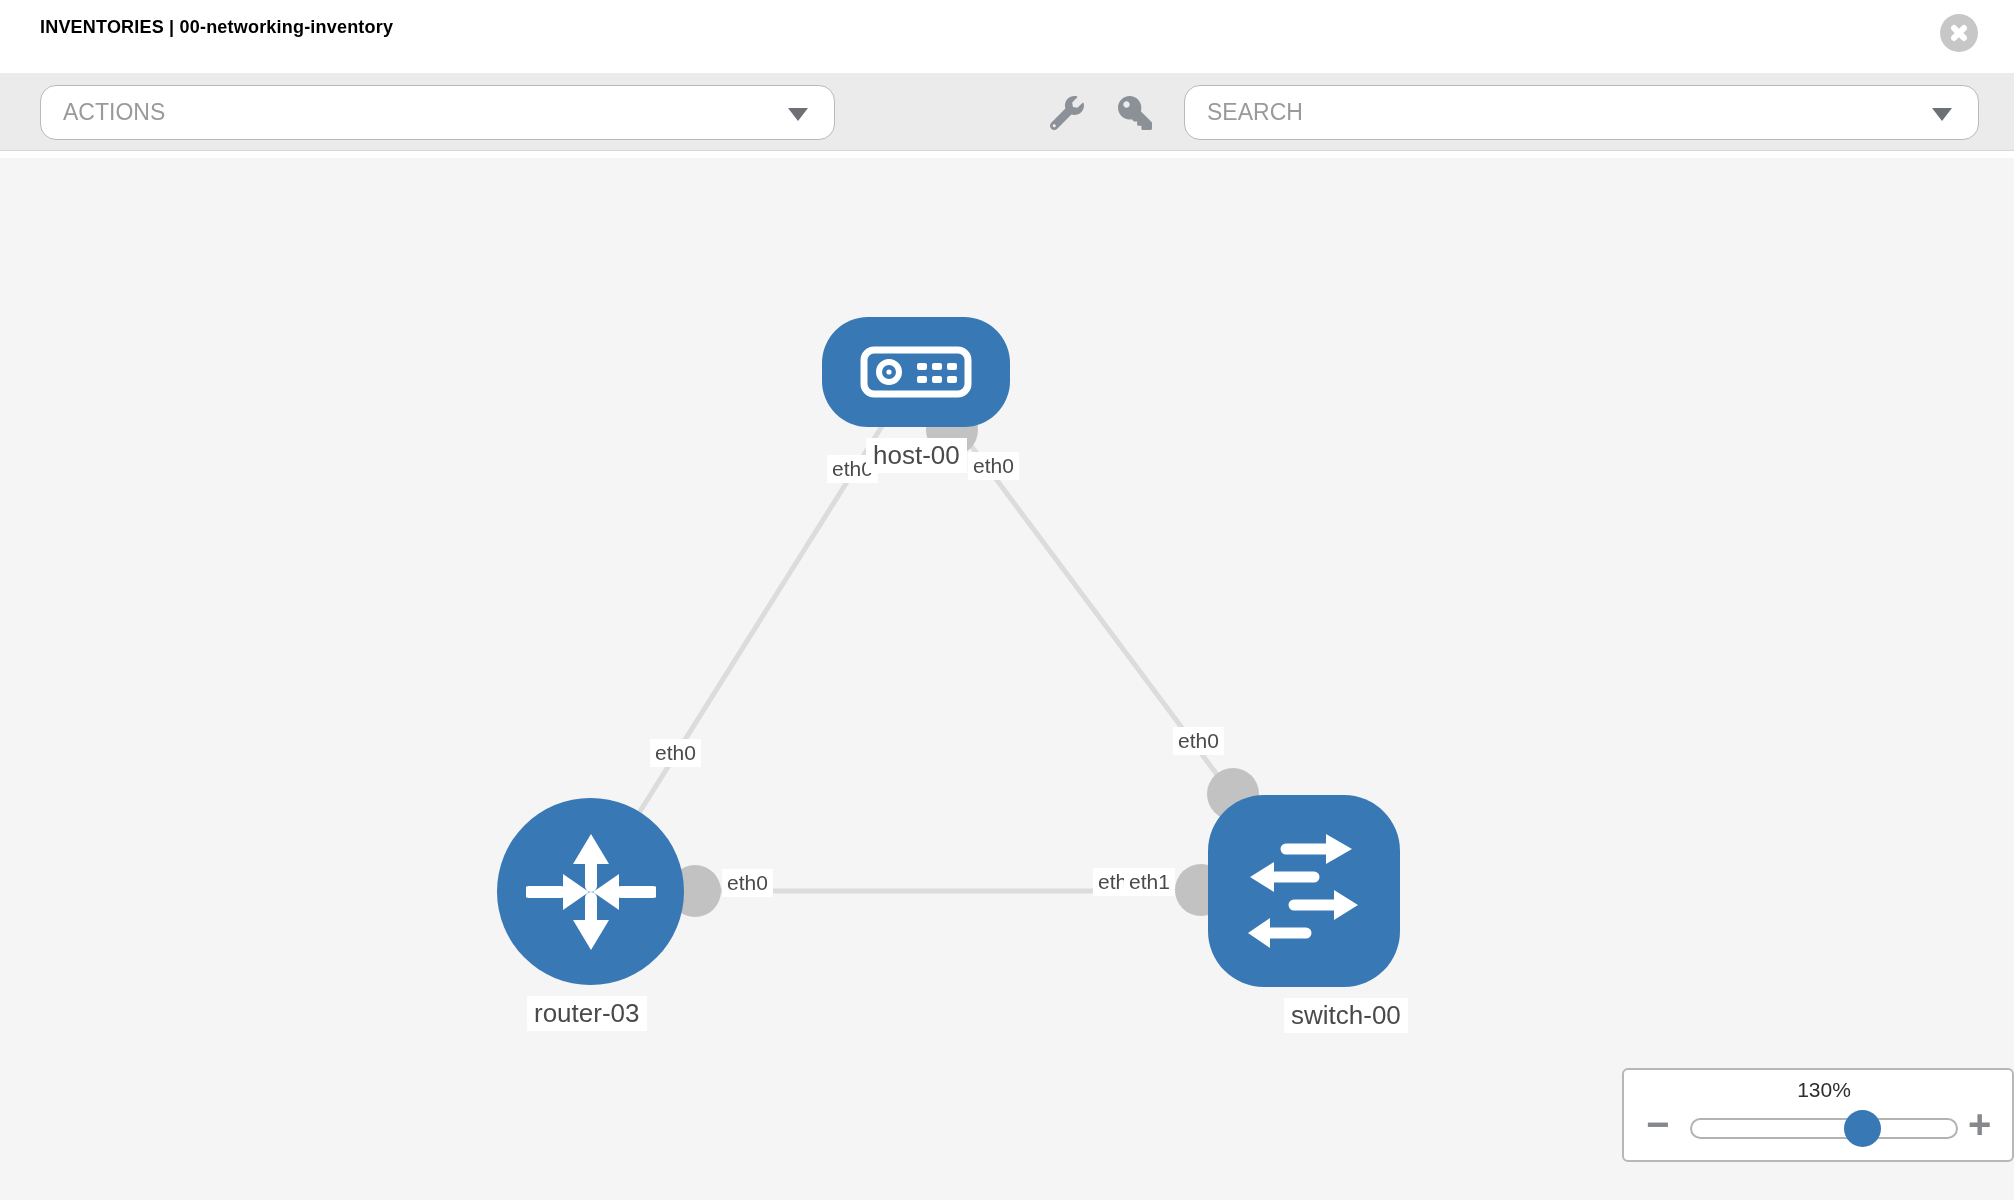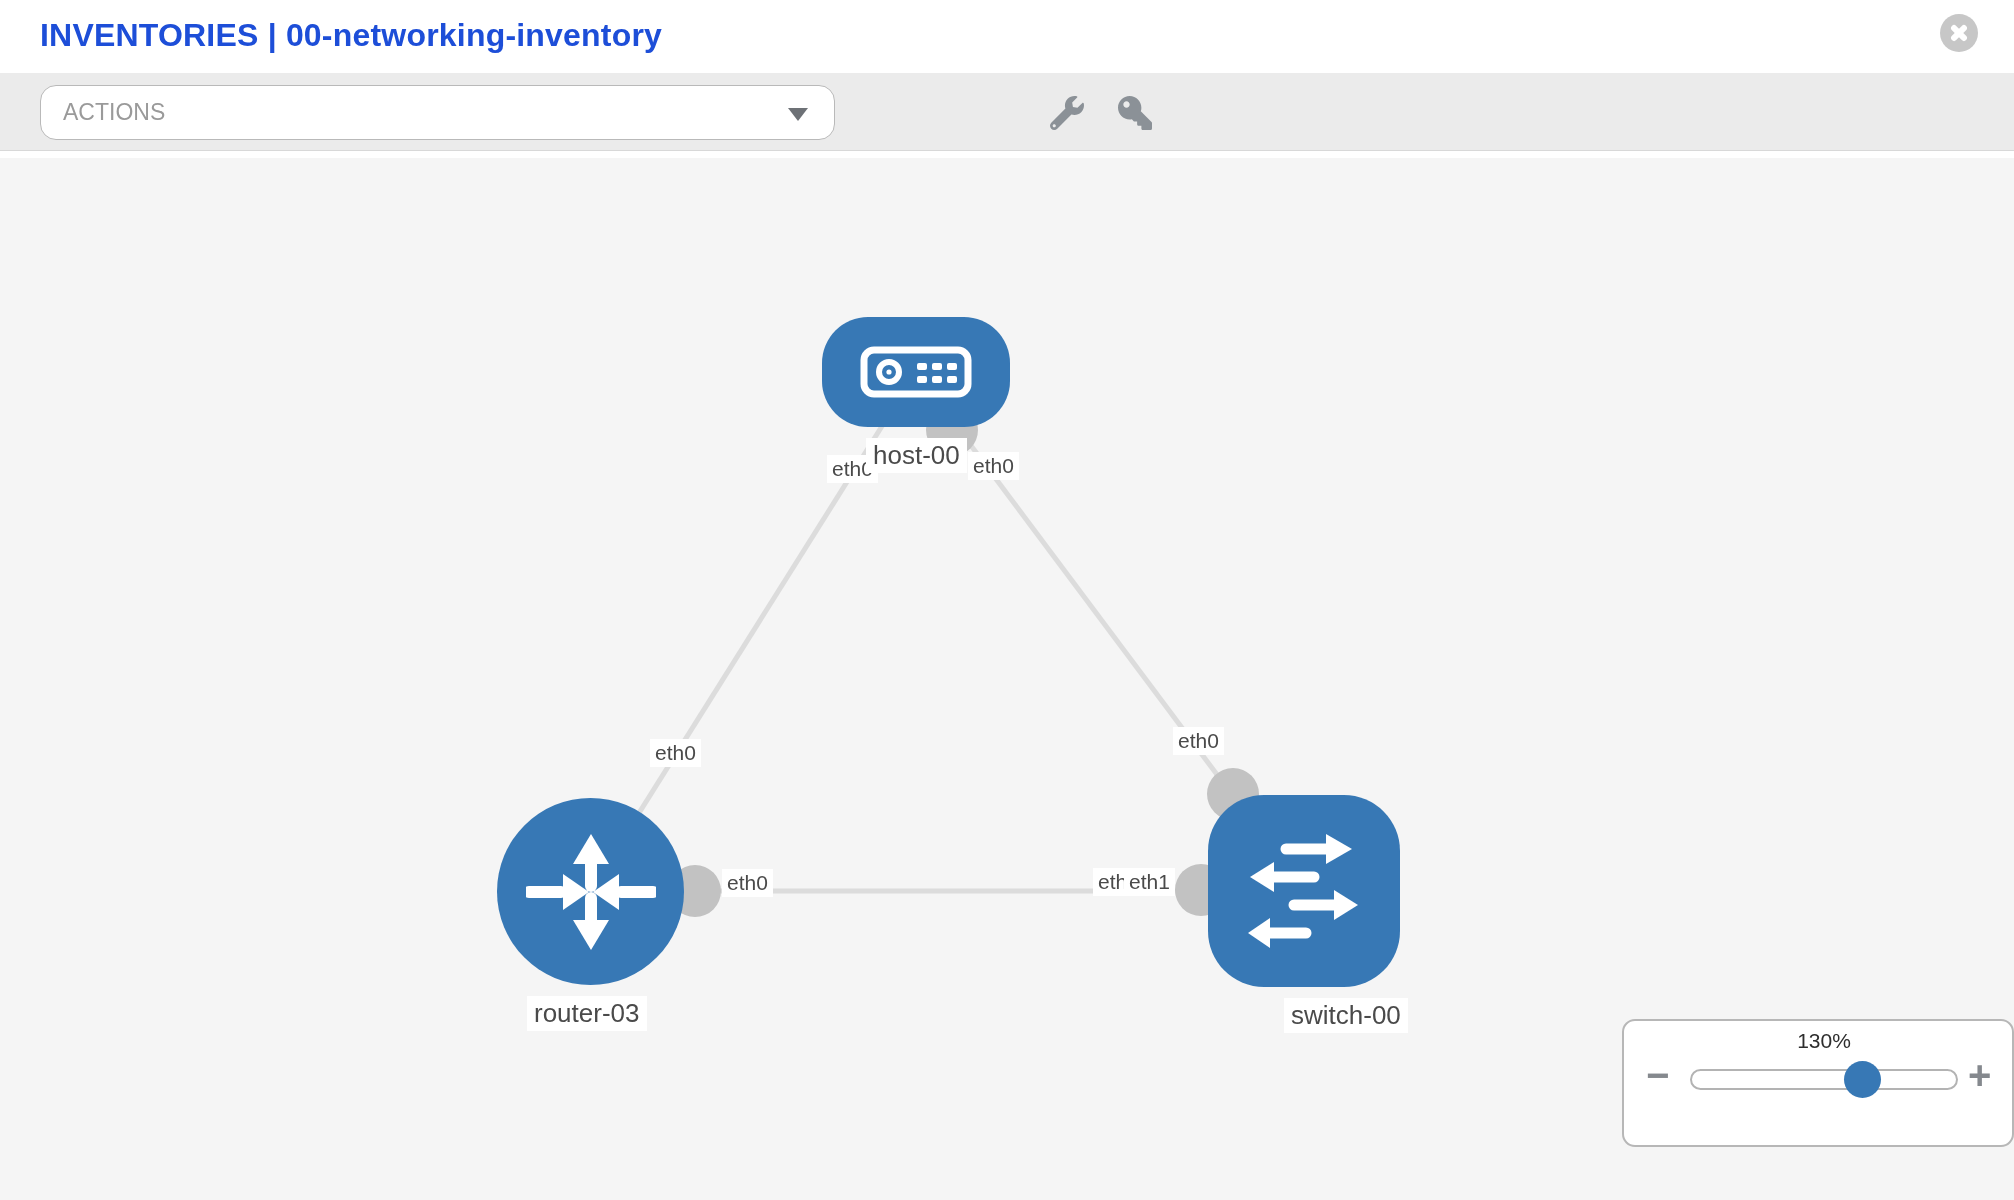--- a/index.html
+++ b/index.html
@@ -2,21 +2,21 @@
 <html><head>
 <meta charset="utf-8">
 <style>
   html,body{margin:0;padding:0;}
   body{
     width:2014px;height:1200px;position:relative;overflow:hidden;
     background:#ffffff;font-family:"Liberation Sans",sans-serif;
   }
   
   .header{position:absolute;left:0;top:0;width:2014px;height:73px;background:#fff;}
-  .page-title{position:absolute;left:40px;top:17px;font-size:32px;font-weight:700;color:#1d4ed8;letter-spacing:.2px;}
+  .page-title{position:absolute;left:40px;top:17px;font-size:18px;font-weight:700;color:#000000;letter-spacing:.2px;}
   .close-btn{position:absolute;left:1940px;top:14px;width:38px;height:38px;border-radius:50%;background:#c7c7c7;cursor:pointer;}
   .close-btn .bar{position:absolute;left:9px;top:16px;width:20px;height:6px;border-radius:3px;background:#fff;}
   .close-btn .bar.a{transform:rotate(45deg);}
   .close-btn .bar.b{transform:rotate(-45deg);}
   
   .toolbar{position:absolute;left:0;top:73px;width:2014px;height:78px;background:#ebebeb;border-bottom:1px solid #d8d8d8;box-sizing:border-box;}
   .gap-strip{position:absolute;left:0;top:151px;width:2014px;height:7px;background:#fff;}
   .select-box{position:absolute;top:12px;height:55px;background:#fff;border:1px solid #b9b9b9;border-radius:16px;box-sizing:border-box;display:flex;align-items:center;padding:0 22px;font-size:23px;color:#9a9a9a;cursor:pointer;}
   .actions-box{left:40px;width:795px;}
   .search-box{left:1184px;width:795px;}
@@ -29,21 +29,21 @@
   .canvas{position:absolute;left:0;top:158px;width:2014px;height:1042px;background:#f5f5f5;}
   .canvas svg.wires{position:absolute;left:0;top:0;width:2014px;height:1042px;}
   .node{position:absolute;background:#3778b5;display:flex;align-items:center;justify-content:center;cursor:pointer;}
   .node-host{left:822px;top:317px;width:188px;height:110px;border-radius:46px;}
   .node-router{left:497px;top:798px;width:187px;height:187px;border-radius:50%;}
   .node-switch{left:1208px;top:795px;width:192px;height:192px;border-radius:56px;}
   .chip{position:absolute;background:#ffffff;color:#4a4a4a;white-space:nowrap;}
   .node-chip{font-size:26px;padding:2px 7px;}
   .iface-chip{font-size:21px;padding:2px 5px;}
   
-  .zoom-panel{position:absolute;left:1622px;top:1019px;width:392px;height:128px;background:#fff;border:2px solid #b7b7b7;border-radius:13px;box-sizing:border-box;}
+  .zoom-panel{position:absolute;left:1622px;top:1068px;width:392px;height:94px;background:#fff;border:2px solid #b7b7b7;border-radius:6px;box-sizing:border-box;}
   .zoom-level{position:absolute;left:66px;top:8px;width:268px;text-align:center;font-size:21px;color:#2e2e2e;}
   .zoom-btn{position:absolute;top:30px;height:48px;line-height:48px;font-size:40px;font-weight:700;color:#85898e;cursor:pointer;user-select:none;}
   .zoom-out{left:22px;}
   .zoom-in{left:344px;}
   .zoom-track{position:absolute;left:66px;top:48px;width:268px;height:21px;border:2px solid #b3b3b3;border-radius:12px;background:#fff;box-sizing:border-box;cursor:pointer;}
   .zoom-handle{position:absolute;left:220px;top:40px;width:37px;height:37px;border-radius:50%;background:#3778b5;cursor:grab;}
 </style>
 </head>
 <body>
 
@@ -51,20 +51,24 @@
   <div class="page-title">INVENTORIES | 00-networking-inventory</div>
   <div class="close-btn">
     <span class="bar a"></span>
     <span class="bar b"></span>
   </div>
 </div>
 
 <div class="toolbar">
   <div class="select-box actions-box">
     <span>ACTIONS</span>
+    <span class="caret"></span>
+  </div>
+  <div class="select-box search-box">
+    <span>SEARCH</span>
     <span class="caret"></span>
   </div>
 </div>
 <div class="tool-icon wrench">
   <svg viewBox="0 0 512 512">
     <path d="M507.73 109.1c-2.24-9.03-13.54-12.09-20.12-5.51l-74.36 74.36-67.88-11.31-11.31-67.88 74.36-74.36c6.62-6.62 3.43-17.9-5.66-20.16-47.38-11.74-99.55.91-136.58 37.93-39.64 39.64-50.55 97.1-34.05 147.2L18.74 402.76c-24.99 24.99-24.99 65.51 0 90.5 24.99 24.99 65.51 24.99 90.5 0l213.21-213.21c50.12 16.71 107.47 5.68 147.37-34.22 37.07-37.07 49.7-89.32 37.91-136.73zM64 472c-13.25 0-24-10.75-24-24 0-13.26 10.75-24 24-24s24 10.74 24 24c0 13.25-10.75 24-24 24z"></path>
   </svg>
 </div>
 <div class="tool-icon key">
   <svg viewBox="0 0 512 512">

